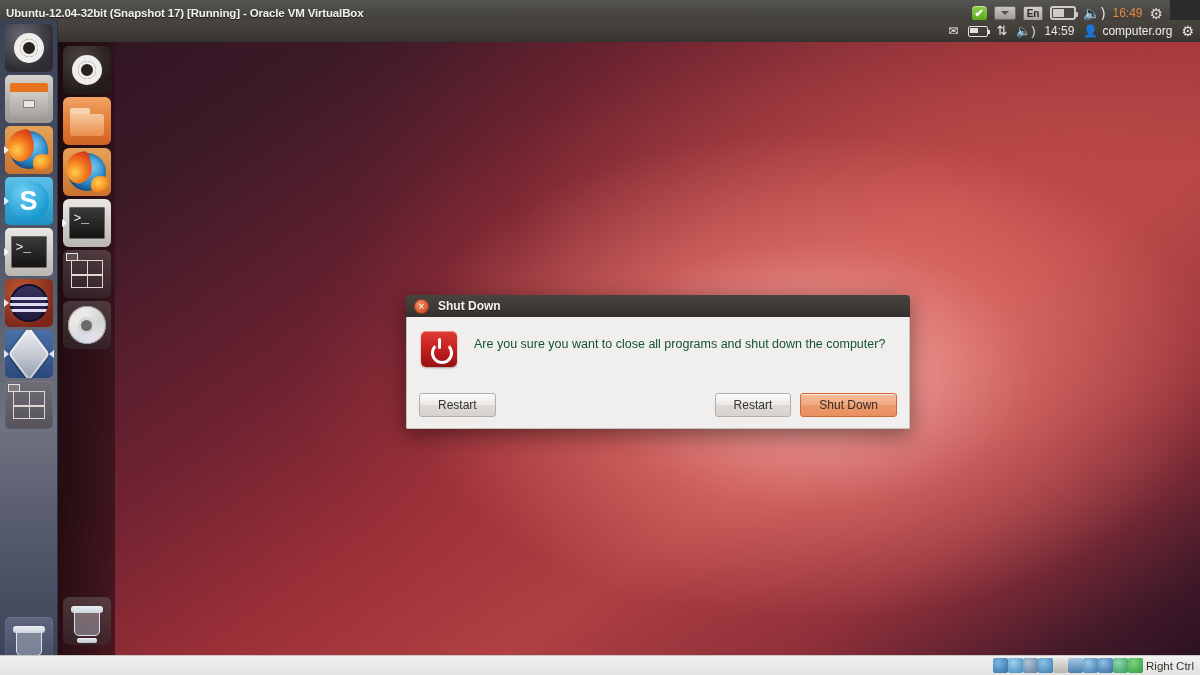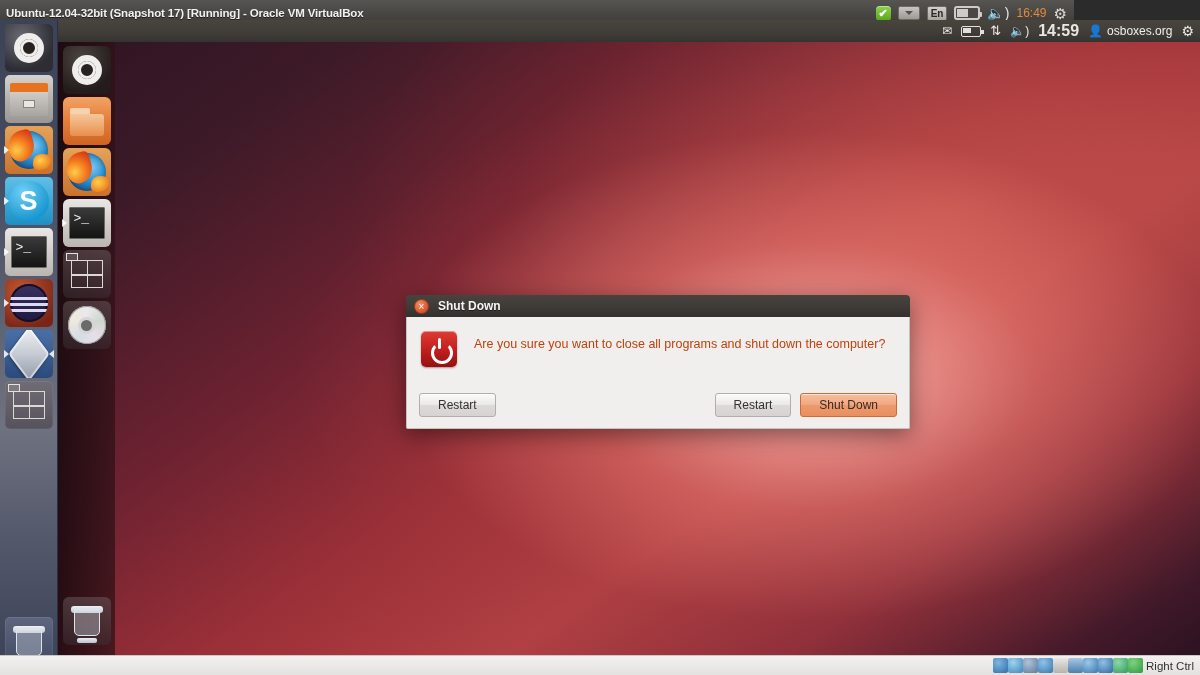--- a/index.html
+++ b/index.html
@@ -5,21 +5,21 @@
   * { box-sizing: border-box; margin: 0; padding: 0; }
   html, body {
     width: 1200px; height: 675px; overflow: hidden;
     font-family: "Liberation Sans", sans-serif;
     background: #2b2b2b;
   }
   #root { position: relative; width: 1200px; height: 675px; }
 
   
   .vbox-titlebar {
-    position: absolute; left: 0; top: 0; width: 1074px; height: 20px;
+    position: absolute; left: 0; top: 0; width: 1170px; height: 20px;
     background: linear-gradient(to bottom, #575552 0%, #4c4a47 50%, #423f3c 100%);
     display: flex; align-items: center; justify-content: space-between;
     padding: 6px 4px 0 6px;
     gap: 40px;
   }
   .vbox-title-text {
     color: #f2f1f0; font-size: 11.5px; font-weight: bold;
     letter-spacing: -0.15px; white-space: nowrap;
     text-shadow: 0 1px 0 rgba(0,0,0,.55);
   }
@@ -93,21 +93,21 @@
   }
 
   
   .vm-panel {
     position: absolute; left: 0; top: 0; width: 100%; height: 22px;
     background: linear-gradient(to bottom, #48453f 0%, #413e39 55%, #353330 100%);
     display: flex; align-items: center; justify-content: flex-end;
     padding-right: 6px; gap: 9px;
   }
   .vmi { color: #ebe8e3; font-size: 12px; line-height: 12px; display:flex; align-items:center; }
-  .vmi-time { color: #e9e6e1; font-size: 16px; font-weight: bold; }
+  .vmi-time { color: #e9e6e1; font-size: 12px; }
   .vmi-user { color: #eee; font-size: 12px; display: flex; align-items: center; gap: 4px; }
   .vm-batt {
     width: 20px; height: 11px; border: 1.6px solid #e3e0db; border-radius: 2px;
     position: relative; background: transparent;
   }
   .vm-batt::before { content:""; position:absolute; right:-3.5px; top:3px; width:2.5px; height:4px; background:#e3e0db; }
   .vm-batt::after { content:""; position:absolute; left:1px; top:1px; width:8px; height:5px; background:#e3e0db; }
 
   
   .vm-launcher {
@@ -287,21 +287,21 @@
   .power-icon::before {
     content:""; position:absolute; left:50%; top:11px; width:16px; height:16px; margin-left:-8px;
     border: 3px solid #fff; border-radius: 50%; border-top-color: transparent;
     transform: rotate(0deg);
   }
   .power-icon::after {
     content:""; position:absolute; left:50%; top:7px; width:3px; height:11px; margin-left:-1.5px;
     background:#fff; border-radius:1.5px;
   }
   .dlg-msg {
-    color: #c2410c; font-size: 12.5px; line-height: 1.3; padding-top: 5px;
+    color: #14532d; font-size: 12.5px; line-height: 1.3; padding-top: 5px;
   }
   .dlg-buttons {
     position: absolute; left: 0; right: 0; bottom: 11px;
     display: flex; align-items: center; padding: 0 12px;
   }
   .btn {
     height: 24px; min-width: 74px; padding: 0 18px;
     border: 1px solid #b3aeaa; border-radius: 3px;
     background: linear-gradient(to bottom, #fbfbfa 0%, #ebe9e7 48%, #dcd9d6 52%, #d6d3d0 100%);
     color: #34322f; font-size: 12px; line-height: 22px; text-align: center;
@@ -439,21 +439,21 @@
     <div class="vm-panel">
       <div class="vmi">✉</div>
       <div class="vmi">
           <span class="vm-batt"></span>
         </div>
       <div class="vmi" style="font-size:13px">⇅</div>
       <div class="vmi">🔈)</div>
       <div class="vmi-time">14:59</div>
       <div class="vmi-user">
         <span>👤</span>
-        <span>osboxes.org</span>
+        <span>computer.org</span>
       </div>
       <div class="vmi" style="font-size:14px">⚙</div>
     </div>
 
     <div class="vm-launcher">
       <div class="vm-icon">
         <div class="icon-art art-ubuntu-dark">
             <div class="ubuntu-logo"></div>
           </div>
       </div>

